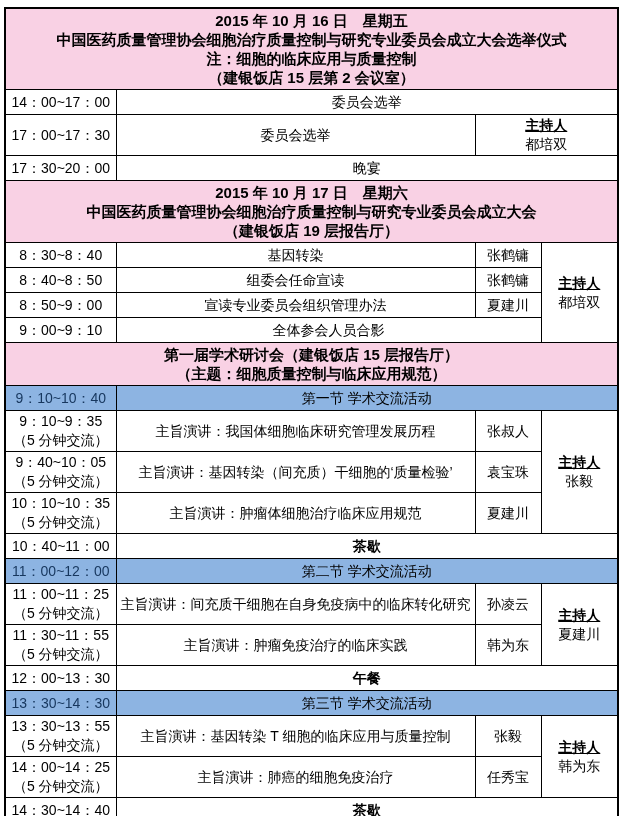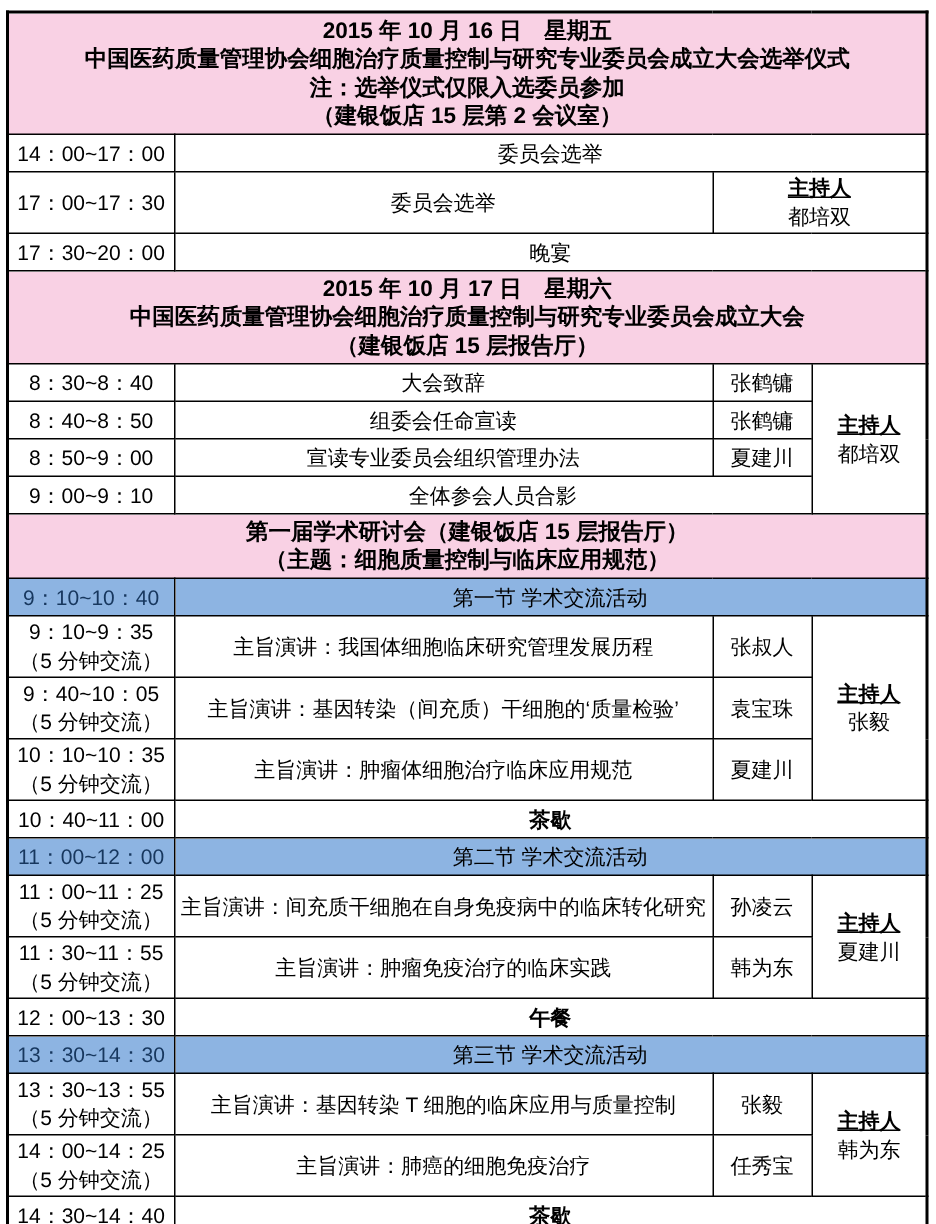--- a/index.html
+++ b/index.html
@@ -61,21 +61,21 @@
       <col class="c-time">
         <col class="c-event">
         <col class="c-speaker">
         <col class="c-mod">
     </colgroup>
     <tbody id="schedule-body">
         <tr>
           <td colspan="4" class="pink two">
             <div>2015 年 10 月 16 日　星期五</div>
             <div>中国医药质量管理协会细胞治疗质量控制与研究专业委员会成立大会选举仪式</div>
-            <div>注：选举仪式仅限入选委员参加</div>
+            <div>注：细胞的临床应用与质量控制</div>
             <div>（建银饭店 15 层第 2 会议室）</div>
           </td>
         </tr>
         <tr>
           <td class="">14：00~17：00</td>
           <td colspan="3" class="wrapable">委员会选举</td>
         </tr>
         <tr>
           <td class="">17：00~17：30</td>
           <td class="wrapable">委员会选举</td>
@@ -85,26 +85,26 @@
           </td>
         </tr>
         <tr>
           <td class="">17：30~20：00</td>
           <td colspan="3" class="wrapable">晚宴</td>
         </tr>
         <tr>
           <td colspan="4" class="pink two">
             <div>2015 年 10 月 17 日　星期六</div>
             <div>中国医药质量管理协会细胞治疗质量控制与研究专业委员会成立大会</div>
-            <div>（建银饭店 15 层报告厅）</div>
+            <div>（建银饭店 19 层报告厅）</div>
           </td>
         </tr>
         <tr>
           <td class="">8：30~8：40</td>
-          <td class="wrapable">大会致辞</td>
+          <td class="wrapable">基因转染</td>
           <td class="wrapable">张鹤镛</td>
           <td rowspan="4" class="mod two wrapable">
             <div>主持人</div>
             <div>都培双</div>
           </td>
         </tr>
         <tr>
           <td class="">8：40~8：50</td>
           <td class="wrapable">组委会任命宣读</td>
           <td class="wrapable">张鹤镛</td>

